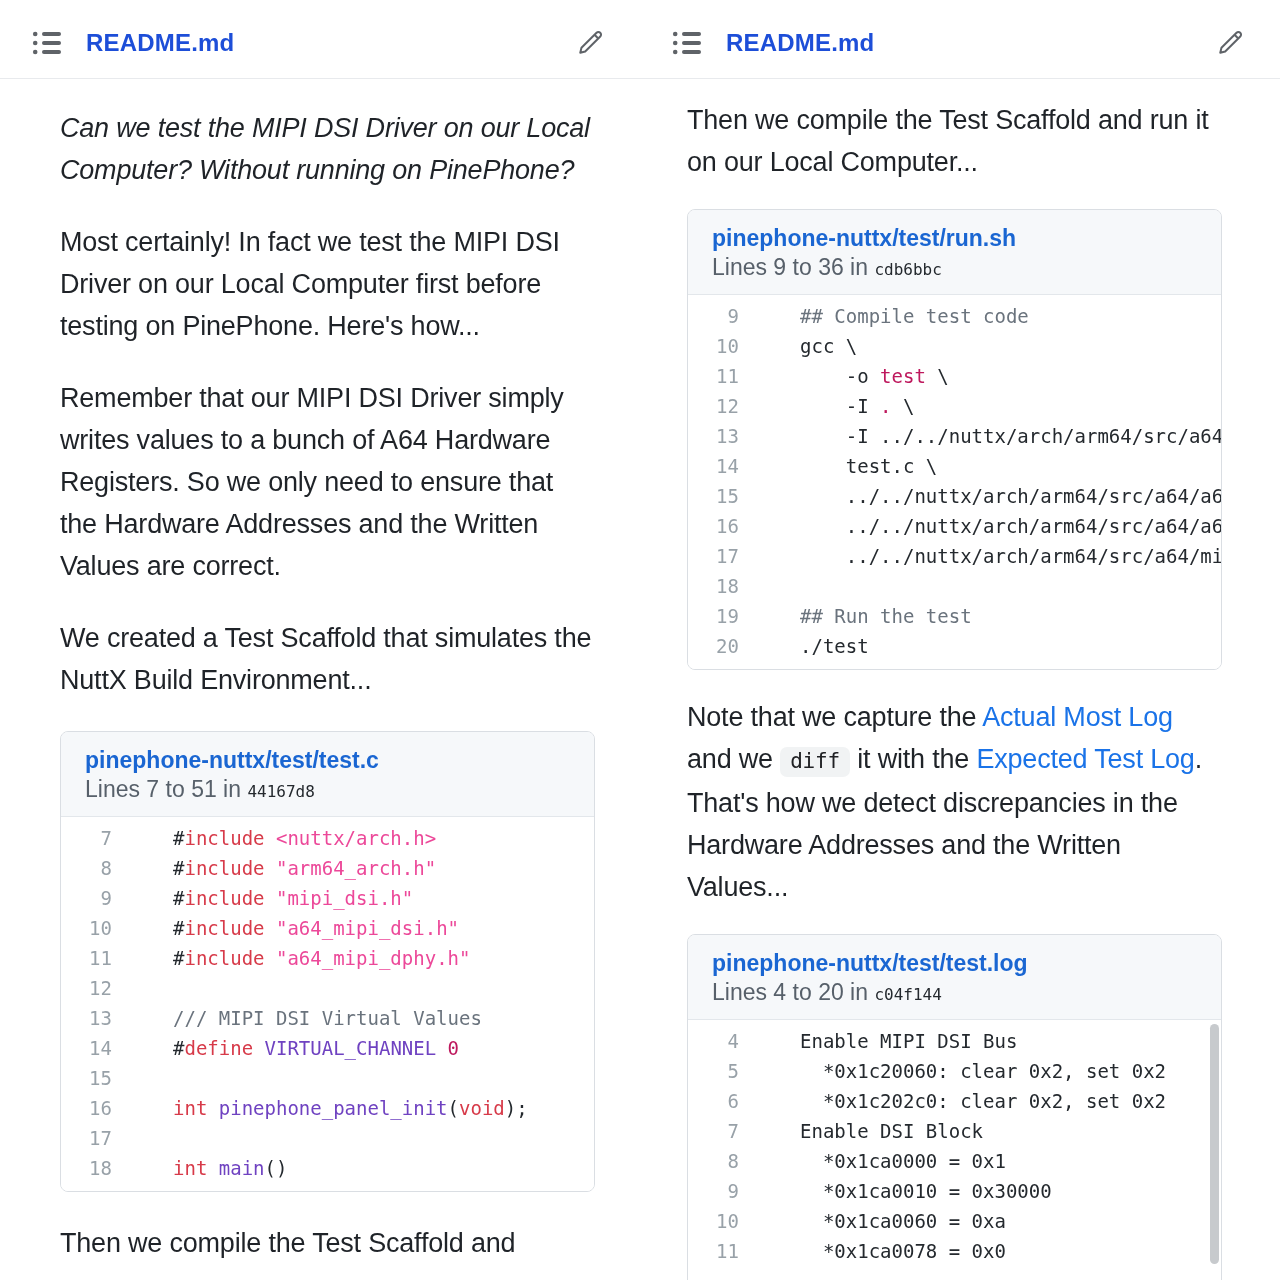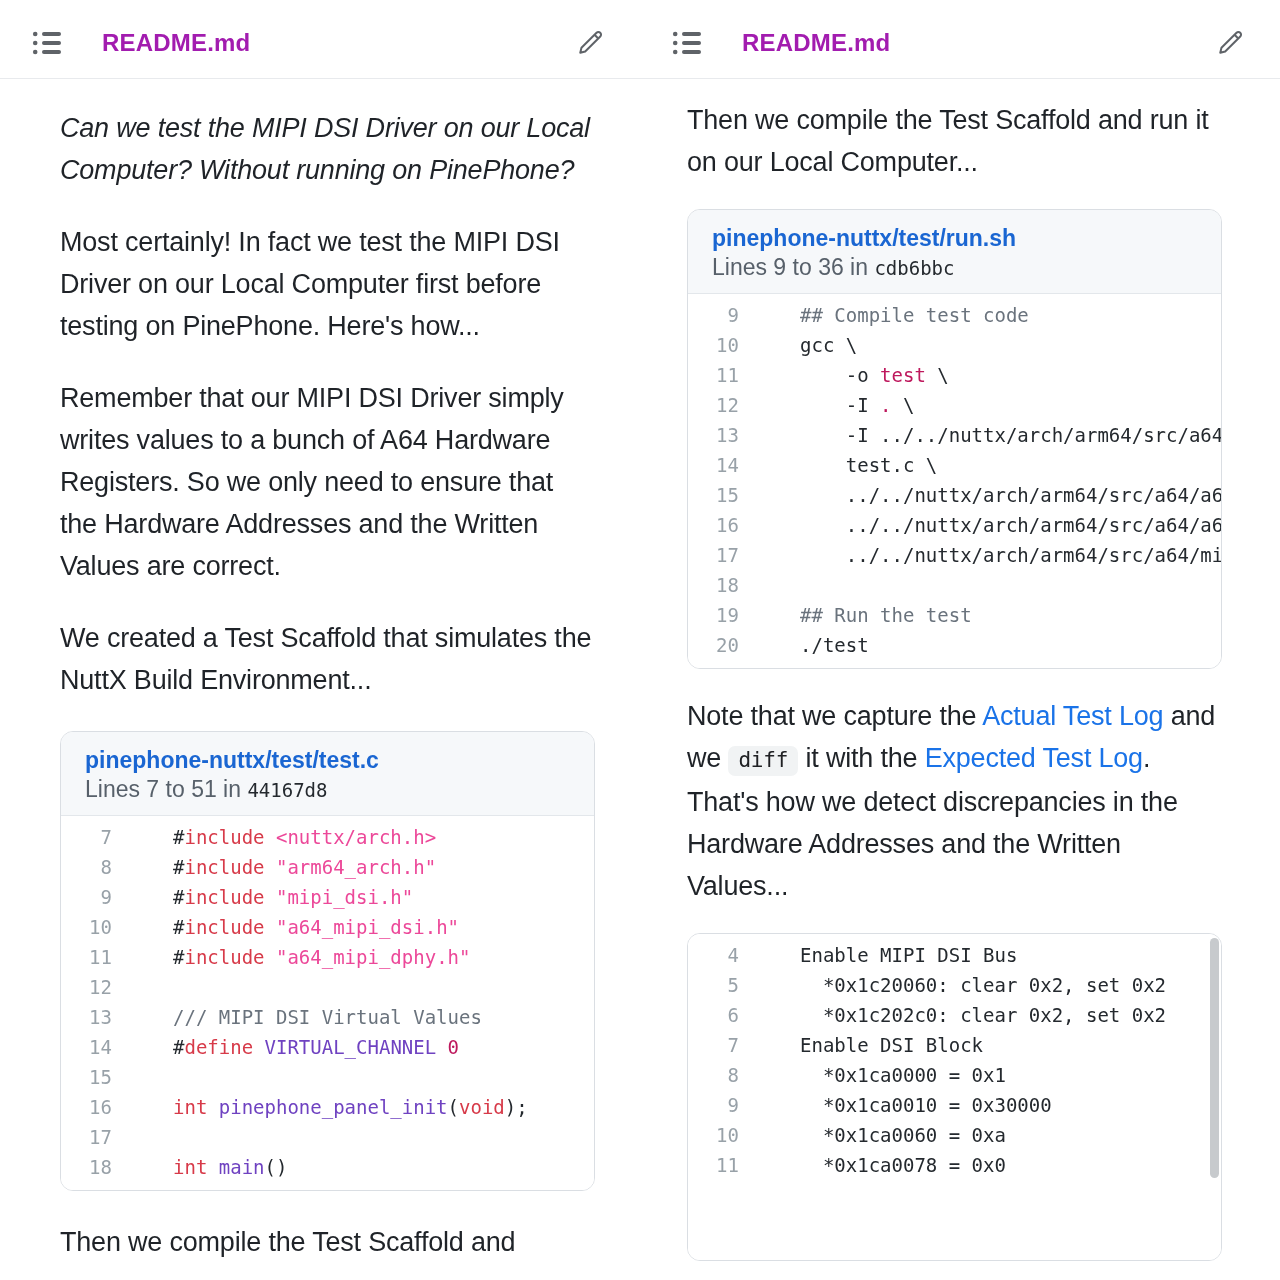--- a/index.html
+++ b/index.html
@@ -10,45 +10,45 @@
   .page{display:flex;width:1280px;height:1280px;}
   .panel{width:640px;box-sizing:border-box;background:#fff;}
 
   
   .bar{
     height:79px;box-sizing:border-box;display:flex;align-items:center;
     padding:8px 34px 0 32px;border-bottom:1px solid #e8eaed;
   }
   .bar .icon{display:flex;align-items:center;}
   .toc{margin-right:24px;}
-  .title{font-size:24px;font-weight:700;color:#a21caf;margin:16px;flex:1;letter-spacing:.2px;}
+  .title{font-size:24px;font-weight:700;color:#1d4ed8;margin:0;flex:1;letter-spacing:.2px;}
 
   
   .content{box-sizing:border-box;}
   .content.left{padding:28px 45px 0 60px;}
   .content.right{padding:20px 58px 0 47px;}
   p.para{font-size:27px;line-height:42px;color:#1f2328;margin:0 0 30px;letter-spacing:-.2px;}
   .content.right p.para{margin:0 0 26px;}
   p.quote{font-style:italic;}
   a.plink{color:#1a73e8;text-decoration:none;cursor:pointer;}
   .icode{
     font-family:"DejaVu Sans Mono",monospace;font-size:21px;color:#202124;
     background:#f1f3f4;border-radius:7px;padding:2px 10px 4px;
   }
 
   
   .card{
-    border:1px solid #dadee3;border-radius:13px;overflow:hidden;background:#fff;
+    border:1px solid #dadee3;border-radius:8px;overflow:hidden;background:#fff;
     margin:8px 0 30px;
   }
   .content.right .card{margin:0 0 26px;}
   .card-head{background:#f6f8fa;border-bottom:1px solid #e3e7eb;padding:14px 24px 11px;}
   .file-link{display:block;font-size:23px;line-height:28px;font-weight:700;color:#1a66d2;text-decoration:none;margin-bottom:2px;cursor:pointer;}
   .meta{font-size:23px;line-height:27px;color:#57606a;}
-  .sha{font-family:"DejaVu Sans Mono",monospace;font-size:19px;color:#24292e;}
+  .sha{font-family:"DejaVu Sans Mono",monospace;font-size:16px;color:#24292e;}
 
   .code{position:relative;background:#fff;padding:6px 0 8px;}
   .code.tall{padding-bottom:80px;}
   .cl{display:flex;height:30px;line-height:30px;font-family:"DejaVu Sans Mono",monospace;font-size:19px;color:#24292e;}
   .ln{flex:0 0 51px;text-align:right;color:#98a1a8;}
   .ct{flex:1;min-width:0;padding-left:61px;white-space:pre;overflow:hidden;}
   .tk{color:#d73a49;}  
   .ts{color:#ec4899;}  
   .tf{color:#6f42c1;}  
   .tn{color:#be185d;}  
@@ -229,23 +229,30 @@
               <span class="ln">19</span>
               <span class="ct"><span class="tc">## Run the test</span></span>
             </div>
           <div class="cl">
               <span class="ln">20</span>
               <span class="ct"><span>./test</span></span>
             </div>
         </div>
       </figure>
 
-      <p class="para"><span>Note that we capture the </span><a class="plink">Actual Test Log</a><span> and we </span><code class="icode">diff</code><span> it with the </span><a class="plink">Expected Test Log</a><span>. That's how we detect discrepancies in the Hardware Addresses and the Written Values...</span></p>
+      <p class="para"><span>Note that we capture the </span><a class="plink">Actual Most Log</a><span> and we </span><code class="icode">diff</code><span> it with the </span><a class="plink">Expected Test Log</a><span>. That's how we detect discrepancies in the Hardware Addresses and the Written Values...</span></p>
 
       <figure class="card">
+        <div class="card-head">
+          <a class="file-link">pinephone-nuttx/test/test.log</a>
+          <div class="meta">
+            <span>Lines 4 to 20 in</span>
+            <code class="sha">c04f144</code>
+          </div>
+        </div>
         <div class="code tall">
           <div class="cl">
               <span class="ln">4</span>
               <span class="ct"><span>Enable MIPI DSI Bus</span></span>
             </div>
           <div class="cl">
               <span class="ln">5</span>
               <span class="ct"><span>  *0x1c20060: clear 0x2, set 0x2</span></span>
             </div>
           <div class="cl">

